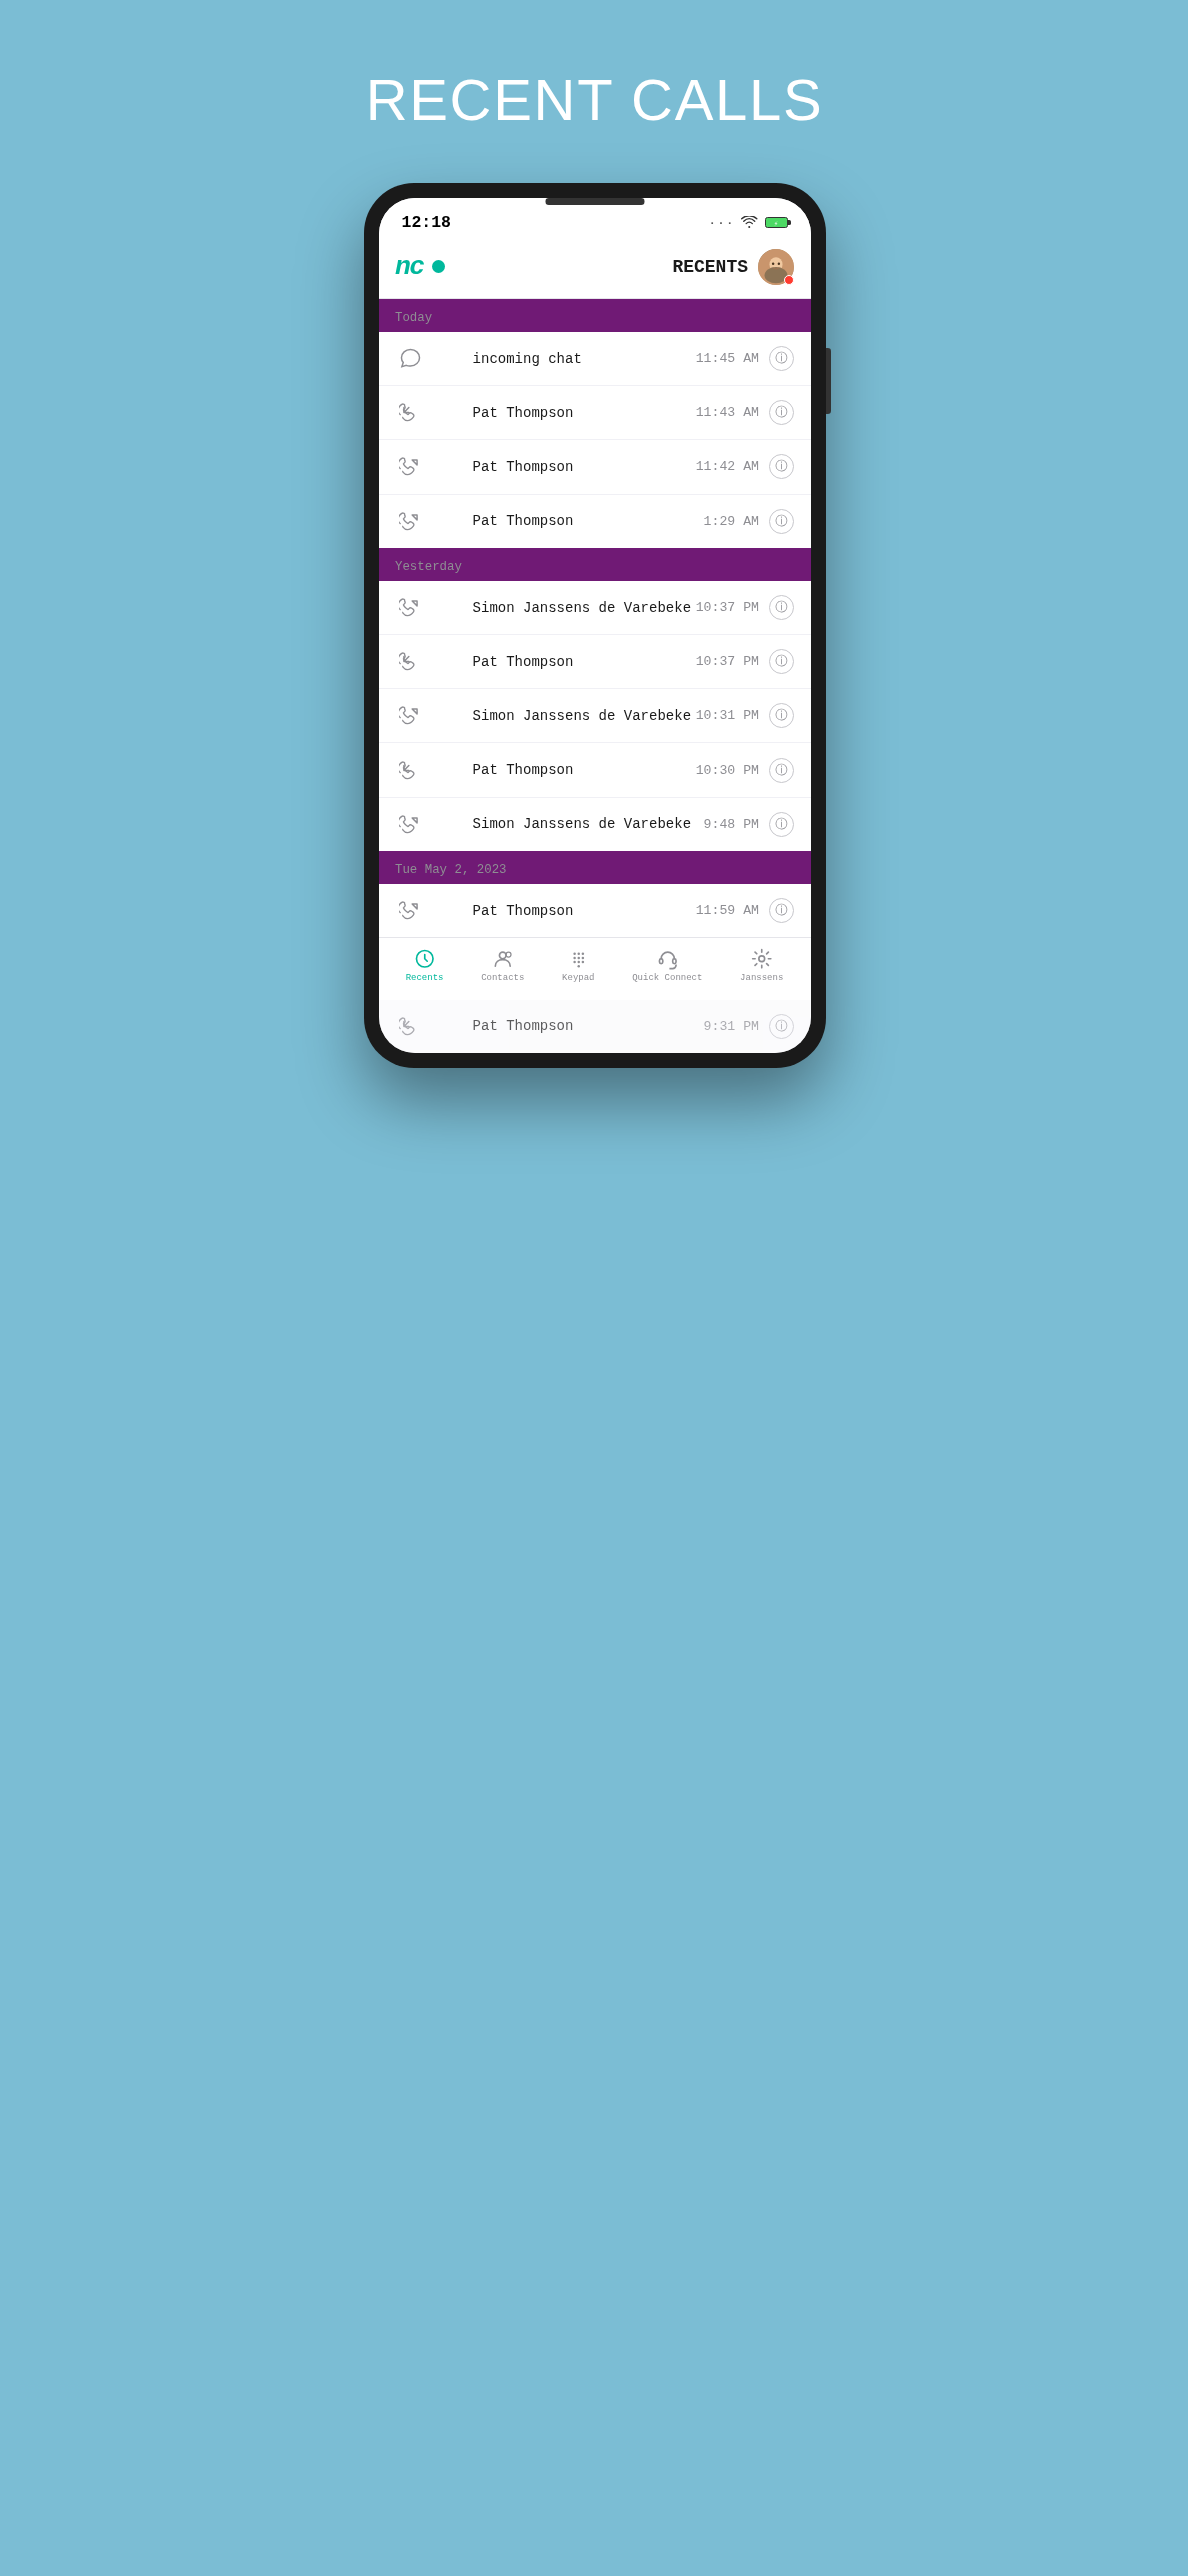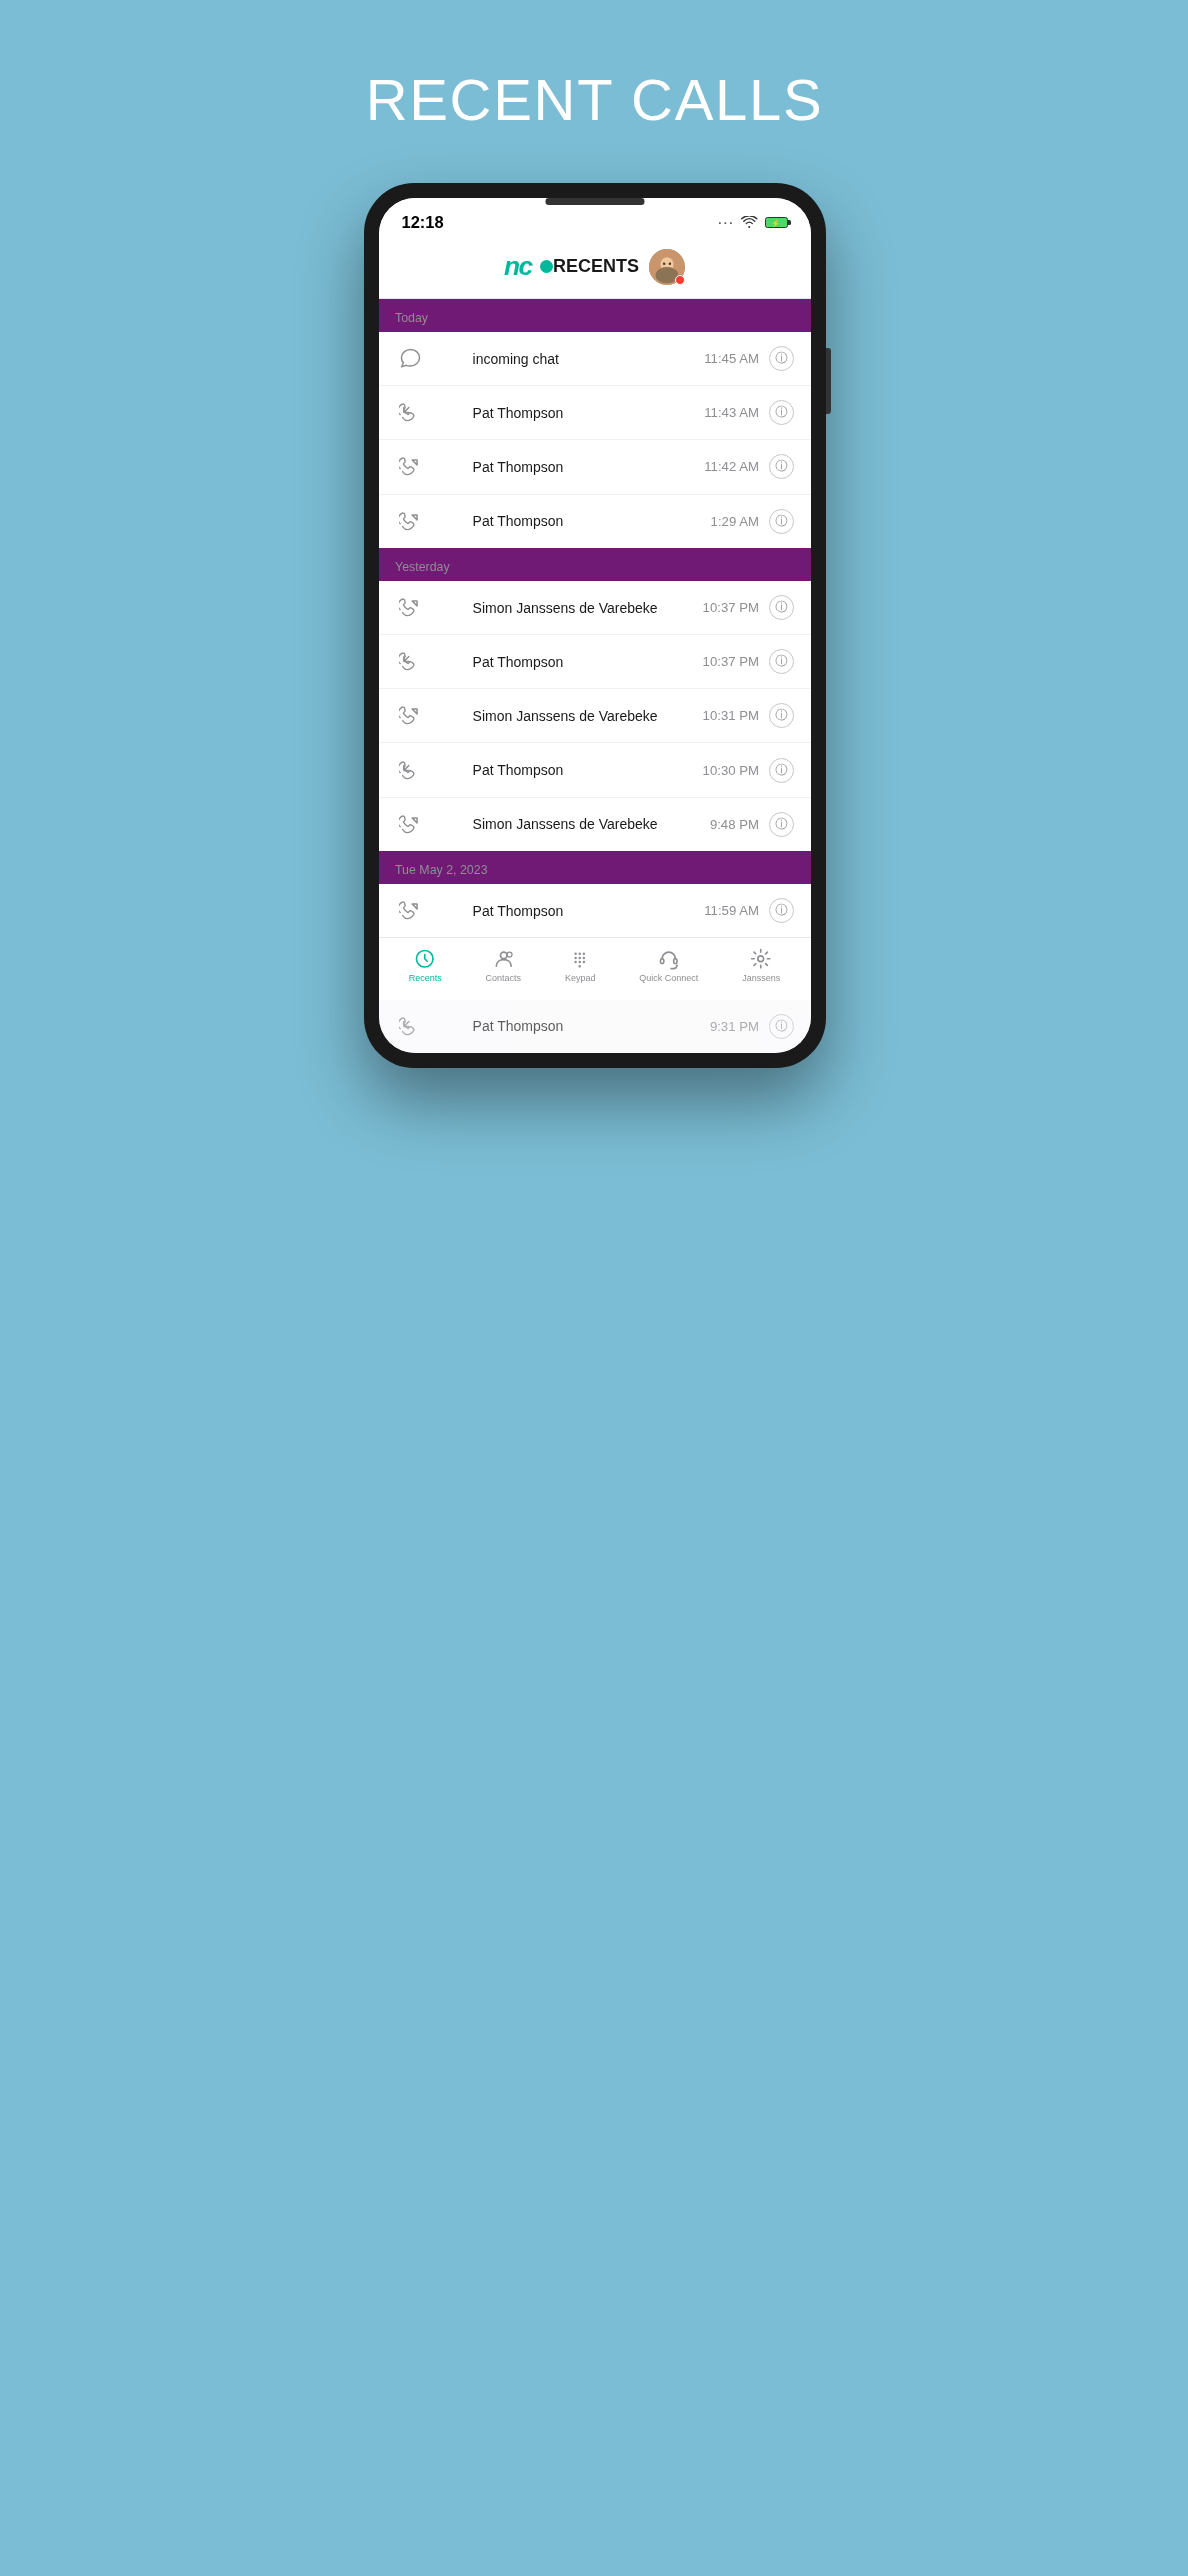--- a/index.html
+++ b/index.html
@@ -29,20 +29,21 @@
       letter-spacing: 1.7px;
     }
     
     .phone-shell {
       width: 462px;
       background: #1a1a1a;
       border-radius: 50px;
       padding: 15px;
       box-shadow: 0 33px 66px rgba(0,0,0,0.4);
       position: relative;
+      font-family: Liberation Mono, monospace;
     }
     .phone-shell::before {
       content: '';
       position: absolute;
       top: 15px;
       left: 50%;
       transform: translateX(-50%);
       width: 99px;
       height: 6.6px;
       background: #333;
@@ -75,21 +76,21 @@
       font-size: 15px;
       font-weight: 600;
     }
     .status-time { font-size: 16.5px; font-weight: 700; }
     .status-icons { display: flex; align-items: center; gap: 6.6px; }
     
     .app-header {
       background: white;
       display: flex;
       align-items: center;
-      justify-content: center;
+      justify-content: space-between;
       padding: 10px 16.5px 13.2px;
       border-bottom: 0.8px solid #e5e5ea;
     }
     .logo-area { display: flex; align-items: center; gap: 8.3px; }
     .logo-nc {
       font-size: 26.4px;
       font-weight: 700;
       color: #00b89c;
       font-style: italic;
       letter-spacing: -1.7px;

